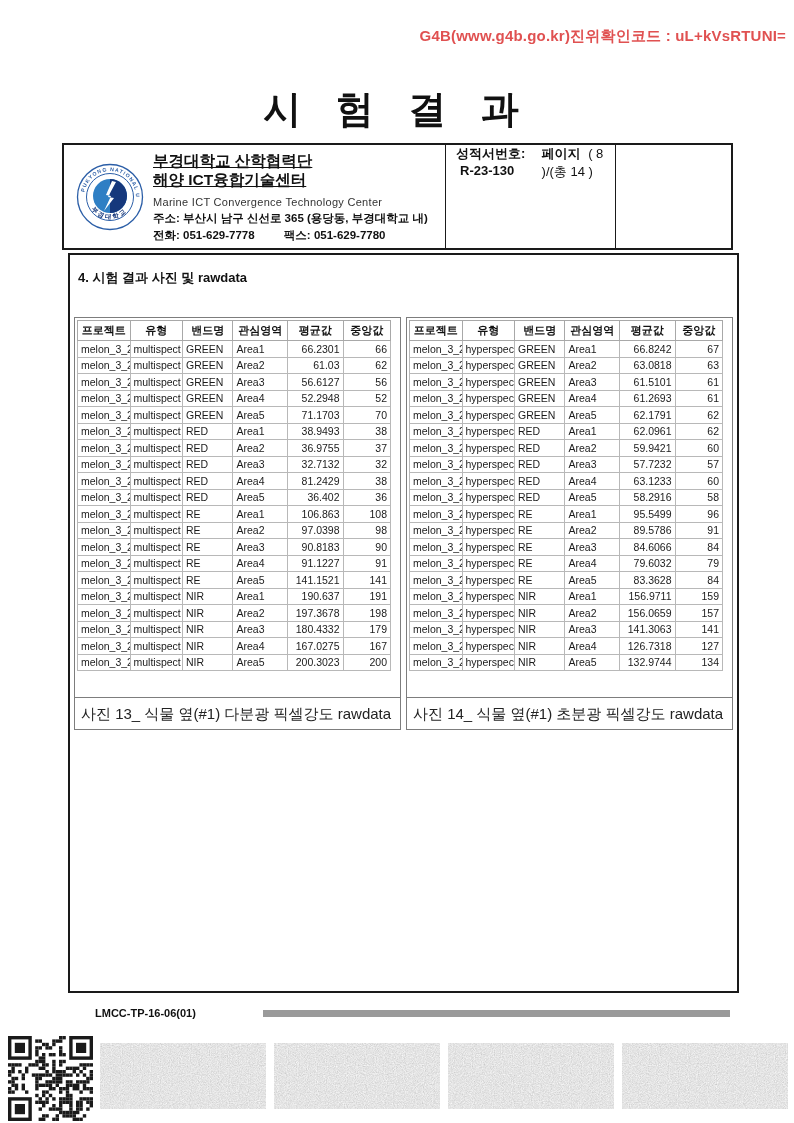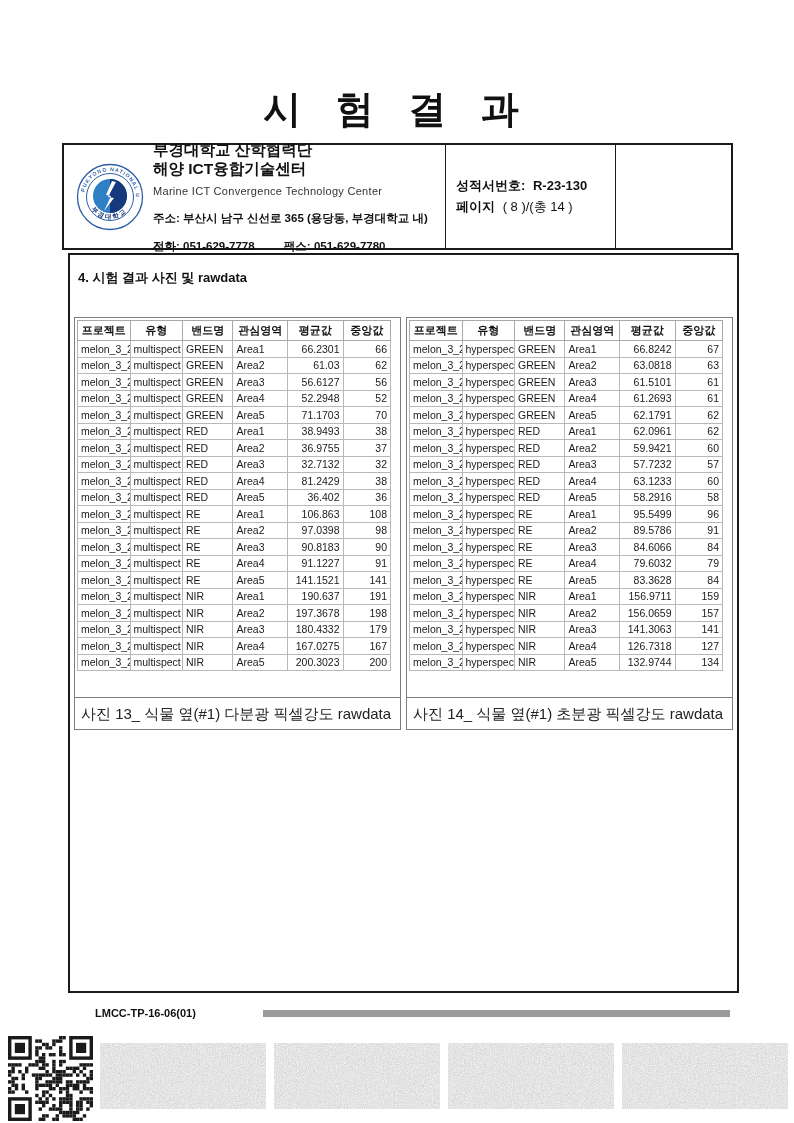--- a/index.html
+++ b/index.html
@@ -11,27 +11,27 @@
 
   
   .doc-title{position:absolute;top:84px;left:0;width:100%;text-align:center;
              font-size:38px;font-weight:bold;letter-spacing:12px;color:#111;}
 
   
   .header-box{position:absolute;left:62px;top:143px;width:671px;height:107px;
               border:2px solid #1a1a1a;display:flex;box-sizing:border-box;background:#fff;}
   .hb-left{width:381px;display:flex;align-items:center;box-sizing:border-box;padding-left:12px;}
   .hb-mid{width:170px;border-left:1.5px solid #1a1a1a;box-sizing:border-box;
-          display:flex;flex-direction:column;justify-content:center;padding-left:10px;gap:3px;}
+          display:flex;flex-direction:row;justify-content:center;padding-left:10px;gap:3px;}
   .hb-right{flex:1;border-left:1.5px solid #1a1a1a;}
   .logo-wrap{width:68px;height:68px;flex:0 0 68px;}
   .org-text{padding-left:9px;line-height:1.25;}
-  .org-kr{font-size:15.5px;font-weight:bold;color:#111;}
+  .org-kr{font-size:15.5px;font-weight:bold;color:#111;text-decoration:underline;}
   .org-en{font-size:11px;color:#333;letter-spacing:0.3px;margin-top:6px;}
-  .org-addr,.org-tel{font-size:11.5px;font-weight:bold;color:#111;margin-top:13px;}
+  .org-addr,.org-tel{font-size:11.5px;font-weight:bold;color:#111;margin-top:2px;}
   .org-tel .fax{margin-left:26px;}
   .rep-line{font-size:13px;font-weight:bold;color:#111;}
   .rep-line .val{margin-left:4px;}
 
   
   .main-box{position:absolute;left:68px;top:253px;width:671px;height:740px;
             border:2px solid #1a1a1a;box-sizing:border-box;background:#fff;}
   .section-heading{position:absolute;left:8px;top:14px;font-size:13px;font-weight:bold;color:#111;}
 
   .tables-row{position:absolute;left:4px;top:62px;width:659px;height:413px;display:flex;gap:5px;}
@@ -58,20 +58,21 @@
 
   
   .qr{position:absolute;left:8px;top:1036px;width:85px;height:85px;}
   .noise-svg{position:absolute;left:0;top:1042px;width:794px;height:70px;}
 </style>
 </head>
 <body>
 
 <div id="page">
 
+  <div class="g4b">G4B(www.g4b.go.kr)진위확인코드 : uL+kVsRTUNI=</div>
 
   <div class="doc-title">시 험 결 과</div>
 
   <div class="header-box">
     <div class="hb-left">
       <div class="logo-wrap">
         <svg viewBox="0 0 68 68" width="68" height="68">
           <circle cx="34" cy="34" r="32.5" fill="#ffffff" stroke="#2b5ea7" stroke-width="1.3"></circle>
           <circle cx="34" cy="34" r="23.5" fill="#ffffff" stroke="#2b5ea7" stroke-width="1"></circle>
           <defs>

